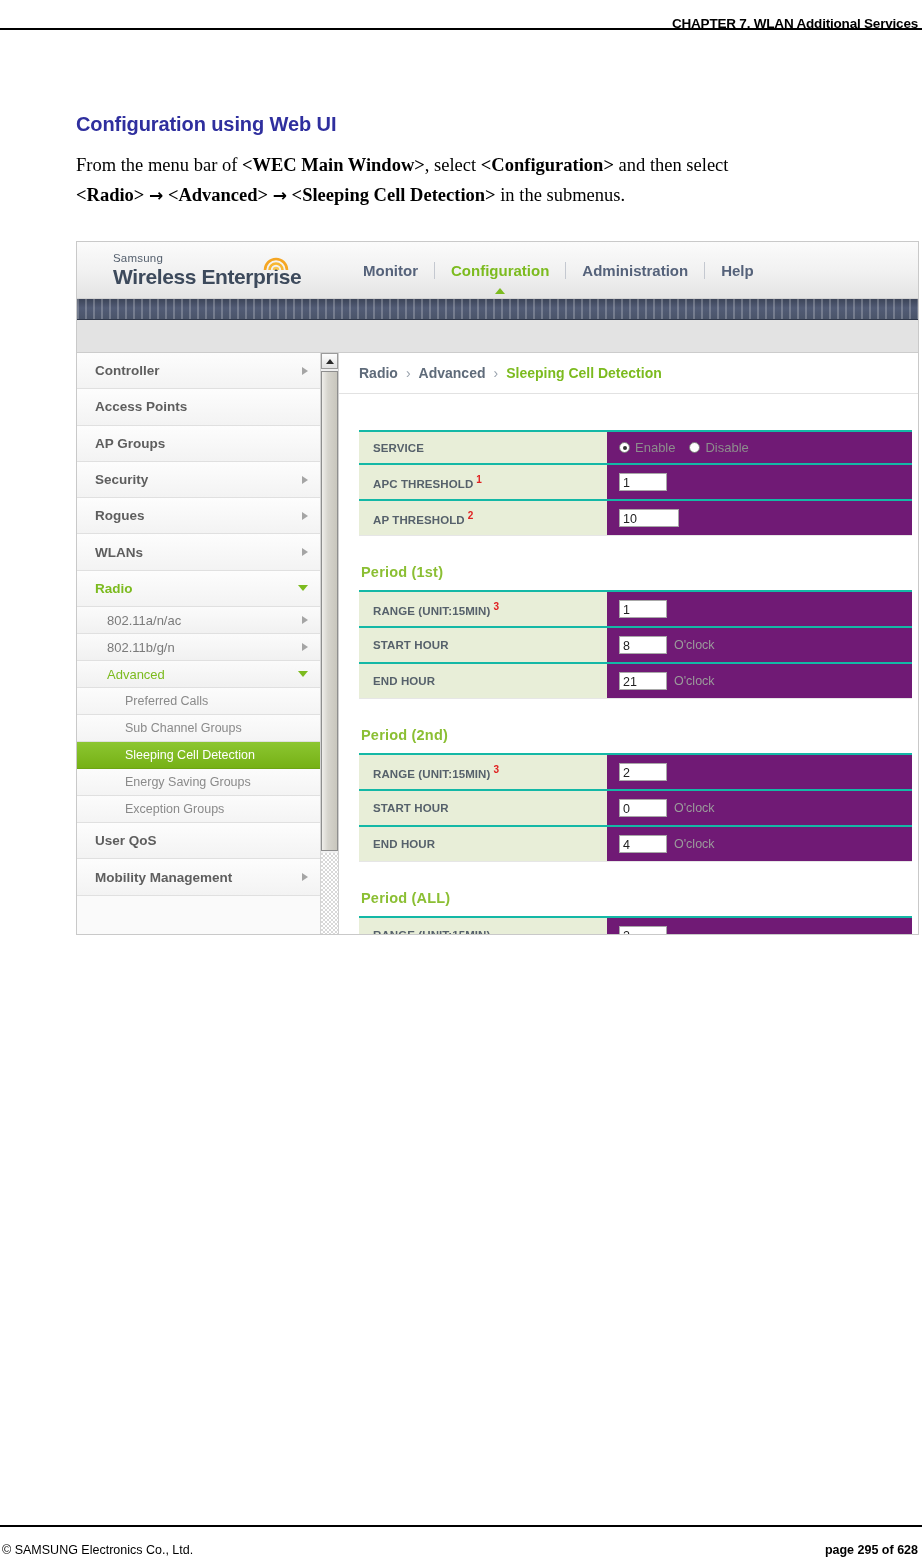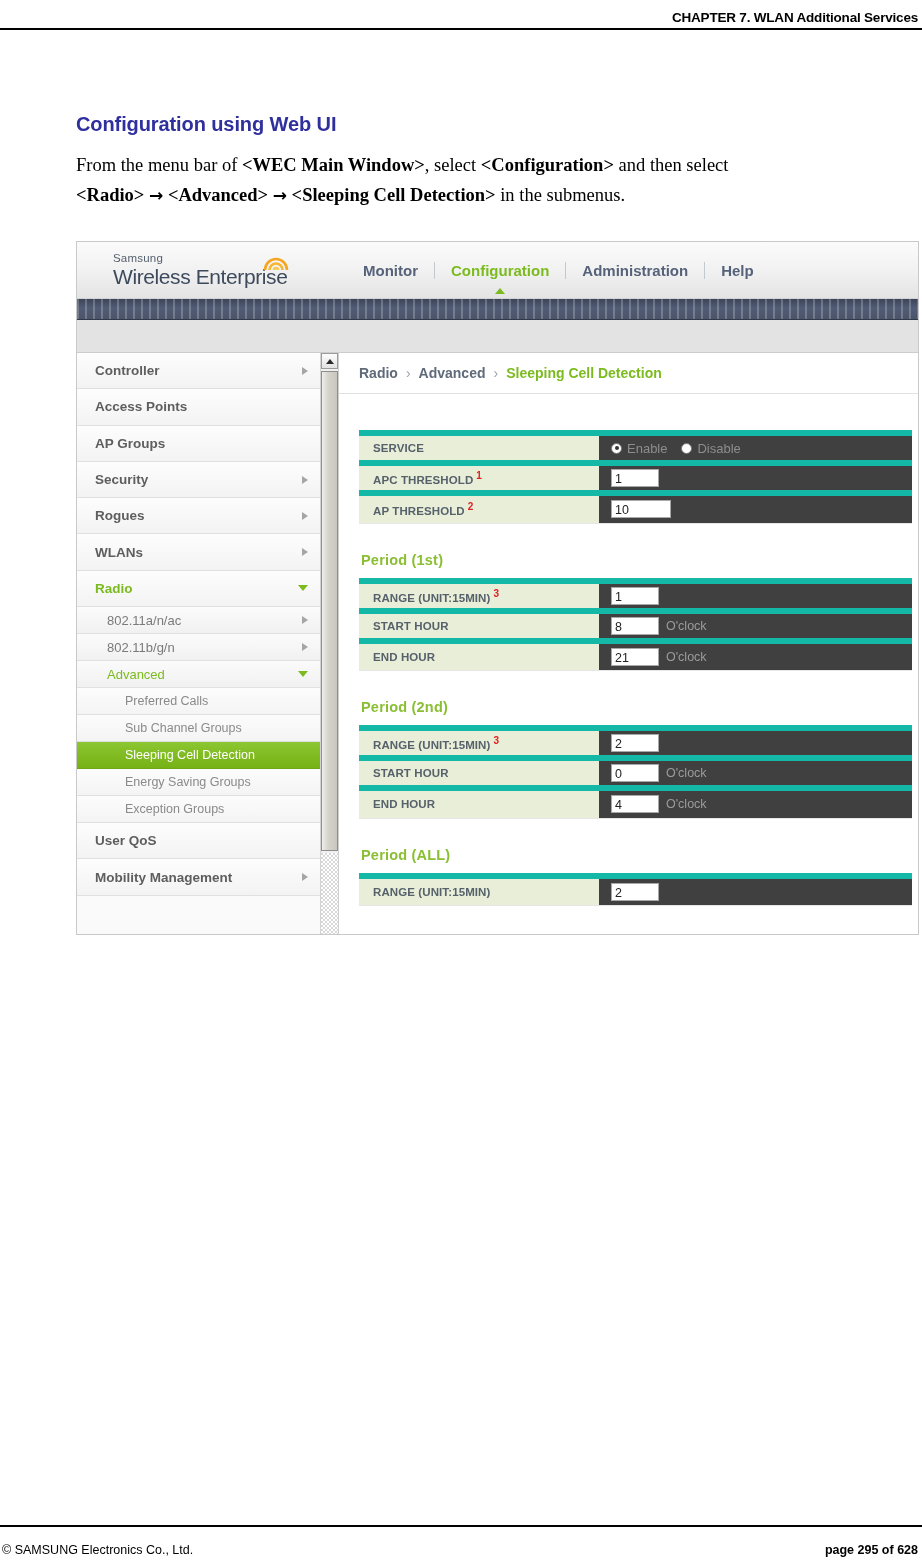--- a/index.html
+++ b/index.html
@@ -11,21 +11,21 @@
     width: 922px;
     height: 1565px;
     position: relative;
     font-family: "Liberation Serif", serif;
     overflow: hidden;
   }
 
   
   .doc-header {
     position: absolute;
-    top: 8px; left: 0; right: 0;
+    top: 14px; left: 0; right: 0;
     height: 38px;
   }
   .doc-header-title {
     position: absolute;
     right: 4px;
     top: 2px;
     font-family: "Liberation Sans", sans-serif;
     font-size: 13.5px;
     font-weight: bold;
     color: #000000;
@@ -116,21 +116,21 @@
     line-height: 1;
   }
   .brand-small {
     font-size: 11.5px;
     color: #55606e;
     letter-spacing: 0.2px;
     margin-bottom: 1px;
   }
   .brand-main {
     font-size: 21px;
-    font-weight: normal;
+    font-weight: bold;
     color: #3d4a5c;
     letter-spacing: -0.4px;
   }
   .brand-wifi {
     position: absolute;
     right: 52px;
     top: -3px;
     width: 26px;
     height: 22px;
   }
@@ -321,44 +321,44 @@
   .spacer-40 { height: 36px; }
   .spacer-30 { height: 28px; }
 
   .form-table {
     width: 100%;
     border-collapse: collapse;
     table-layout: fixed;
   }
   .form-table tr { height: 30px; }
   .form-table td {
-    border-top: 6px solid #14b8a6;
+    border-top: 2px solid #14b8a6;
     border-bottom: 1px solid #e6e6e6;
-    padding: 0;
+    padding: 8px;
     vertical-align: middle;
   }
   .cell-label {
     width: 226px;
     background: #e8eed8;
     font-size: 11.5px;
     font-weight: bold;
     color: #56616b;
     padding-left: 14px !important;
     letter-spacing: 0.1px;
     white-space: nowrap;
   }
   .cell-label sup {
     color: #e02020;
     font-size: 10px;
     font-weight: bold;
     margin-left: 3px;
     vertical-align: super;
   }
   .cell-value {
-    background: #404040;
+    background: #701a75;
     padding-left: 12px !important;
     font-size: 12.5px;
     color: #8a8a8a;
     white-space: nowrap;
   }
 
   .tinput {
     display: inline-block;
     border: 1px solid #a8a8a8;
     background: #ffffff;

